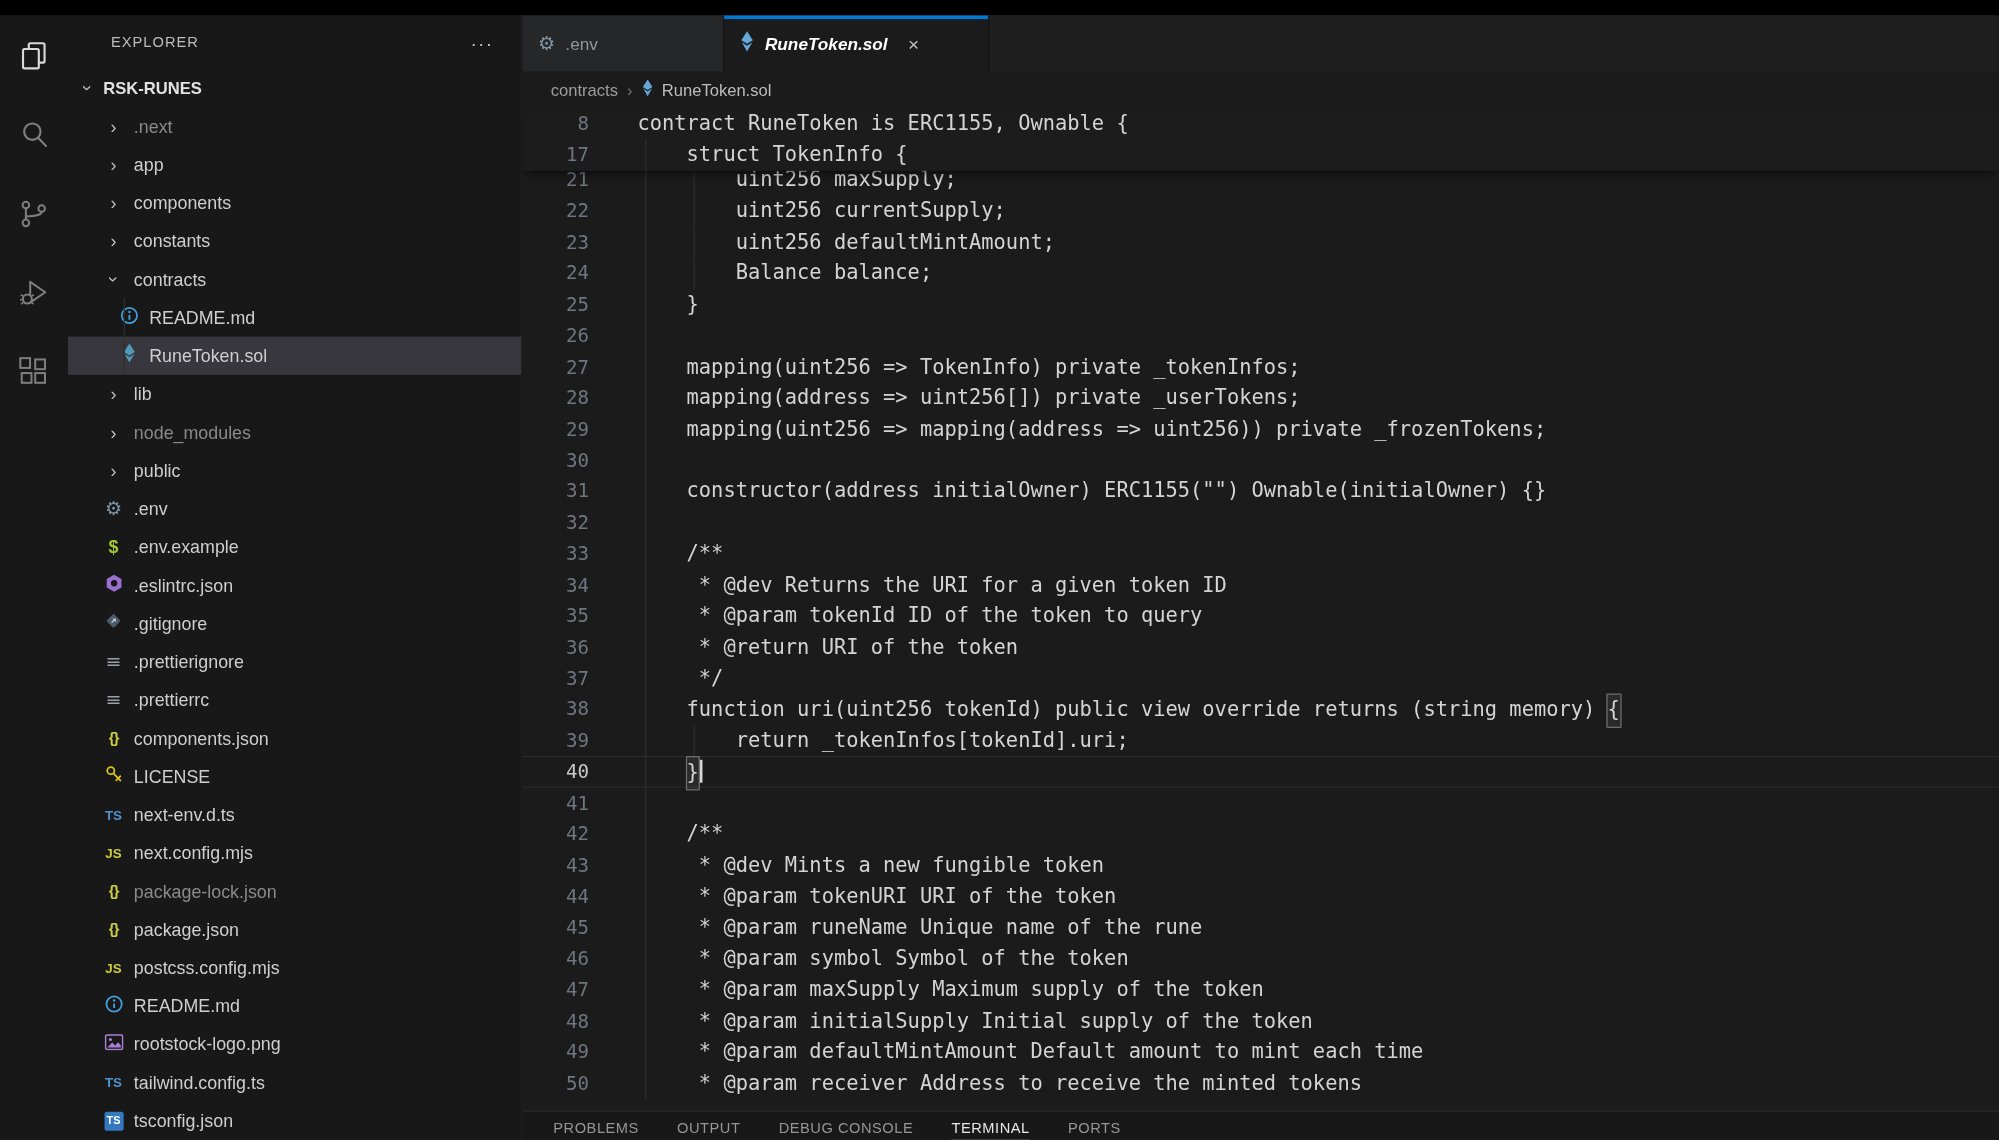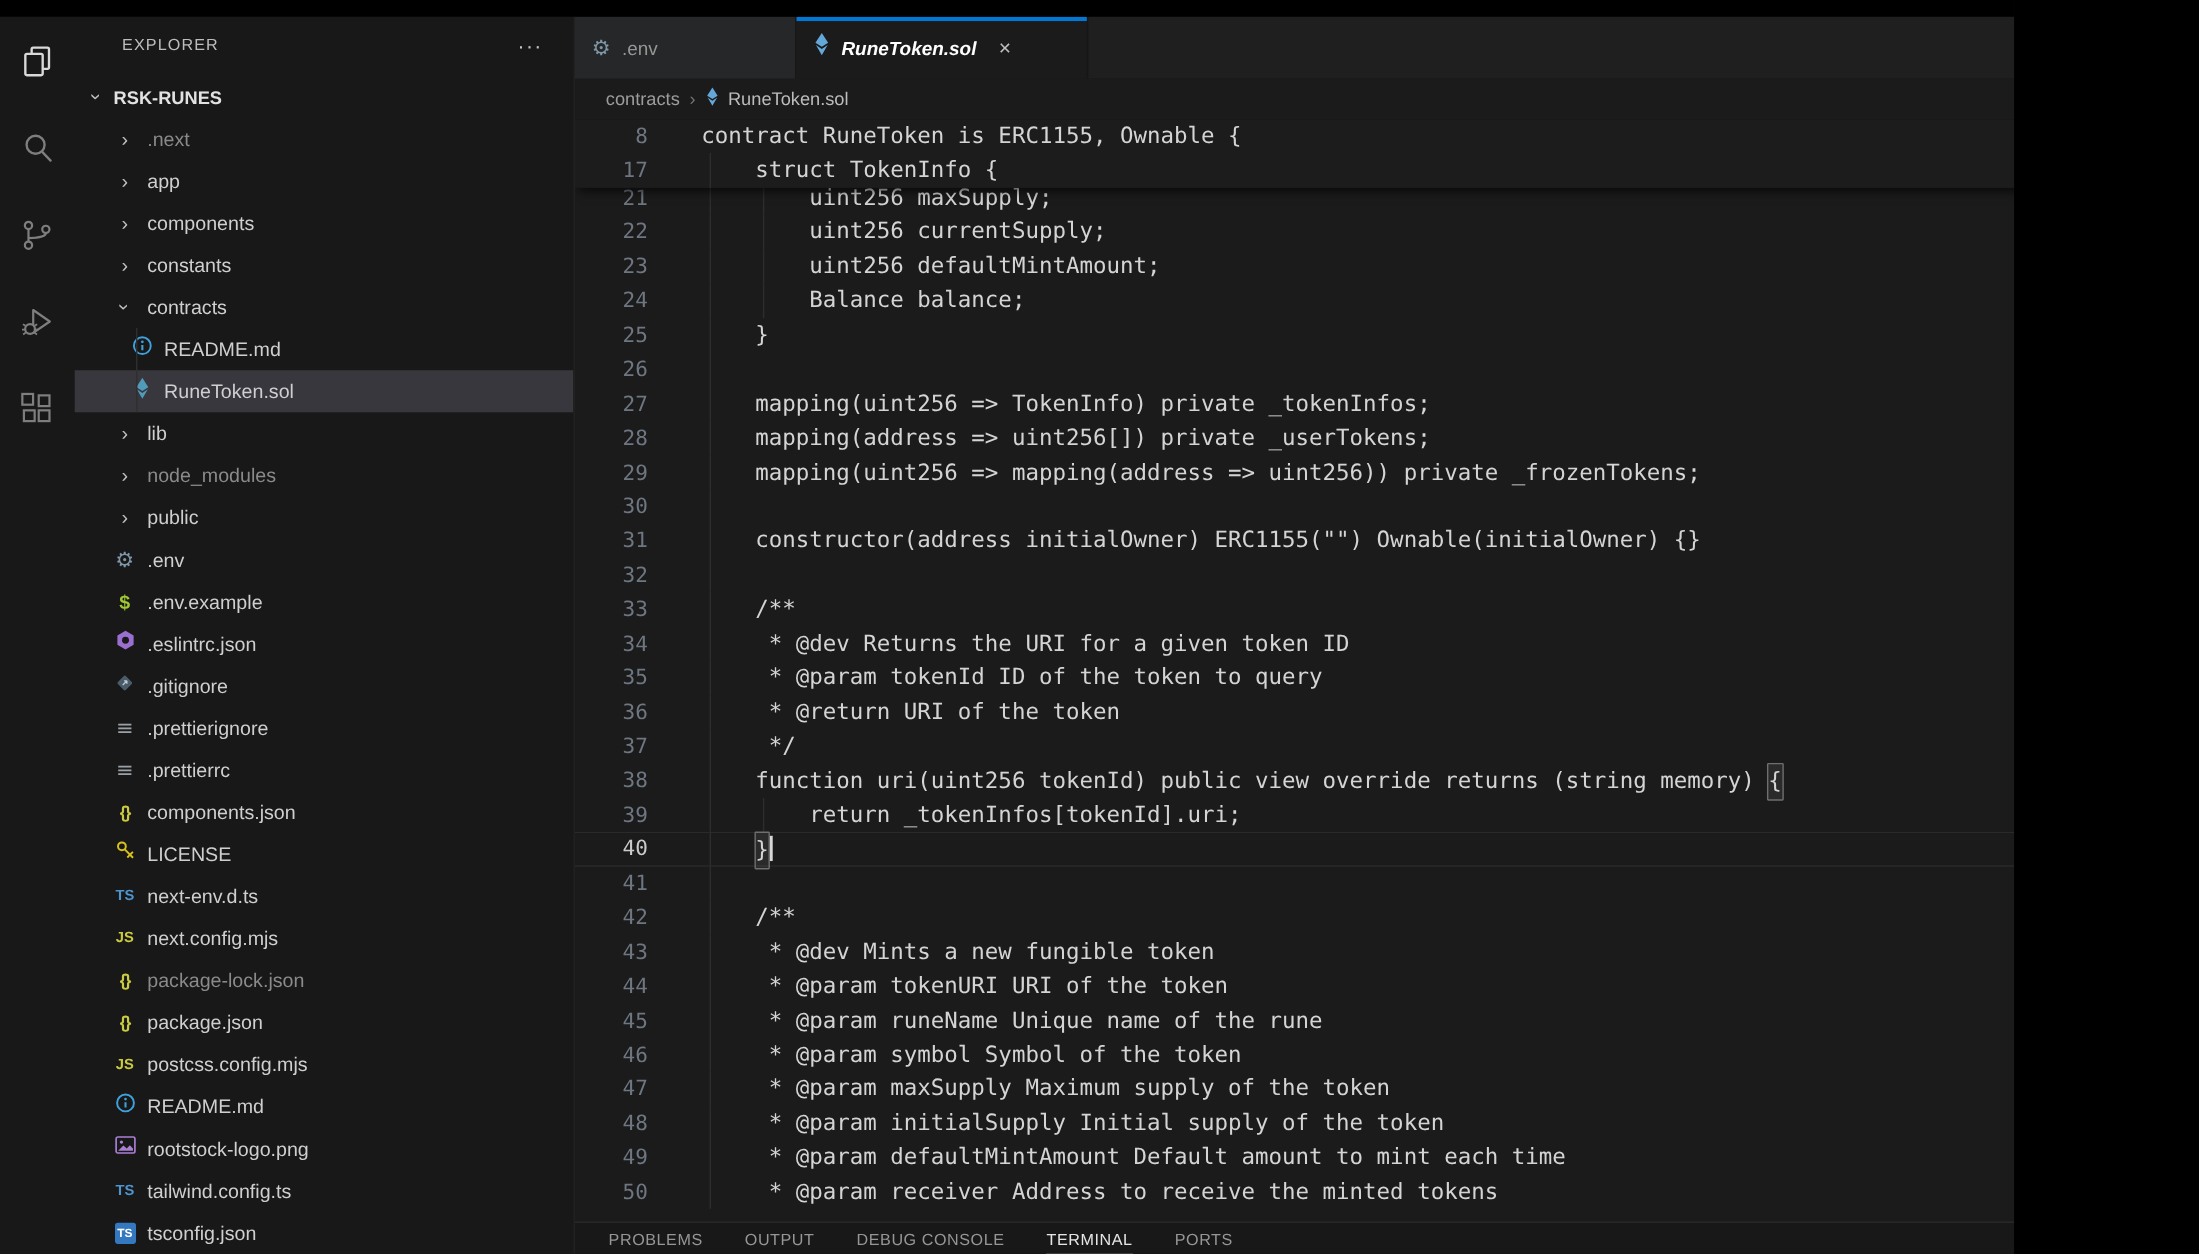--- a/index.html
+++ b/index.html
@@ -1,17 +1,17 @@
 <!DOCTYPE html>
 <html><head>
 <meta charset="utf-8">
 <style>
   * { margin:0; padding:0; box-sizing:border-box; }
   html,body { background:#000; }
-  #viewport { width:1831px; height:1140px; overflow:hidden; position:relative; background:#1b1b1b; }
+  #viewport { width:1999px; height:1140px; overflow:hidden; position:relative; background:#1b1b1b; }
   .stage { width:1568px; height:894px; transform:scale(1.27487); transform-origin:0 0; position:relative;
            font-family:"Liberation Sans", sans-serif; color:#cccccc; }
 
   .titlebar-strip { position:absolute; top:0; left:0; width:1568px; height:12px; background:#000; }
 
   .app { position:absolute; top:12px; left:0; width:1568px; height:882px; display:flex; }
 
   
   .activitybar { width:53px; background:#181818; flex:none; display:flex; flex-direction:column; align-items:center; }
   .ab-item { width:53px; height:62px; display:flex; align-items:center; justify-content:center; color:#7e7e7e; cursor:pointer; }

